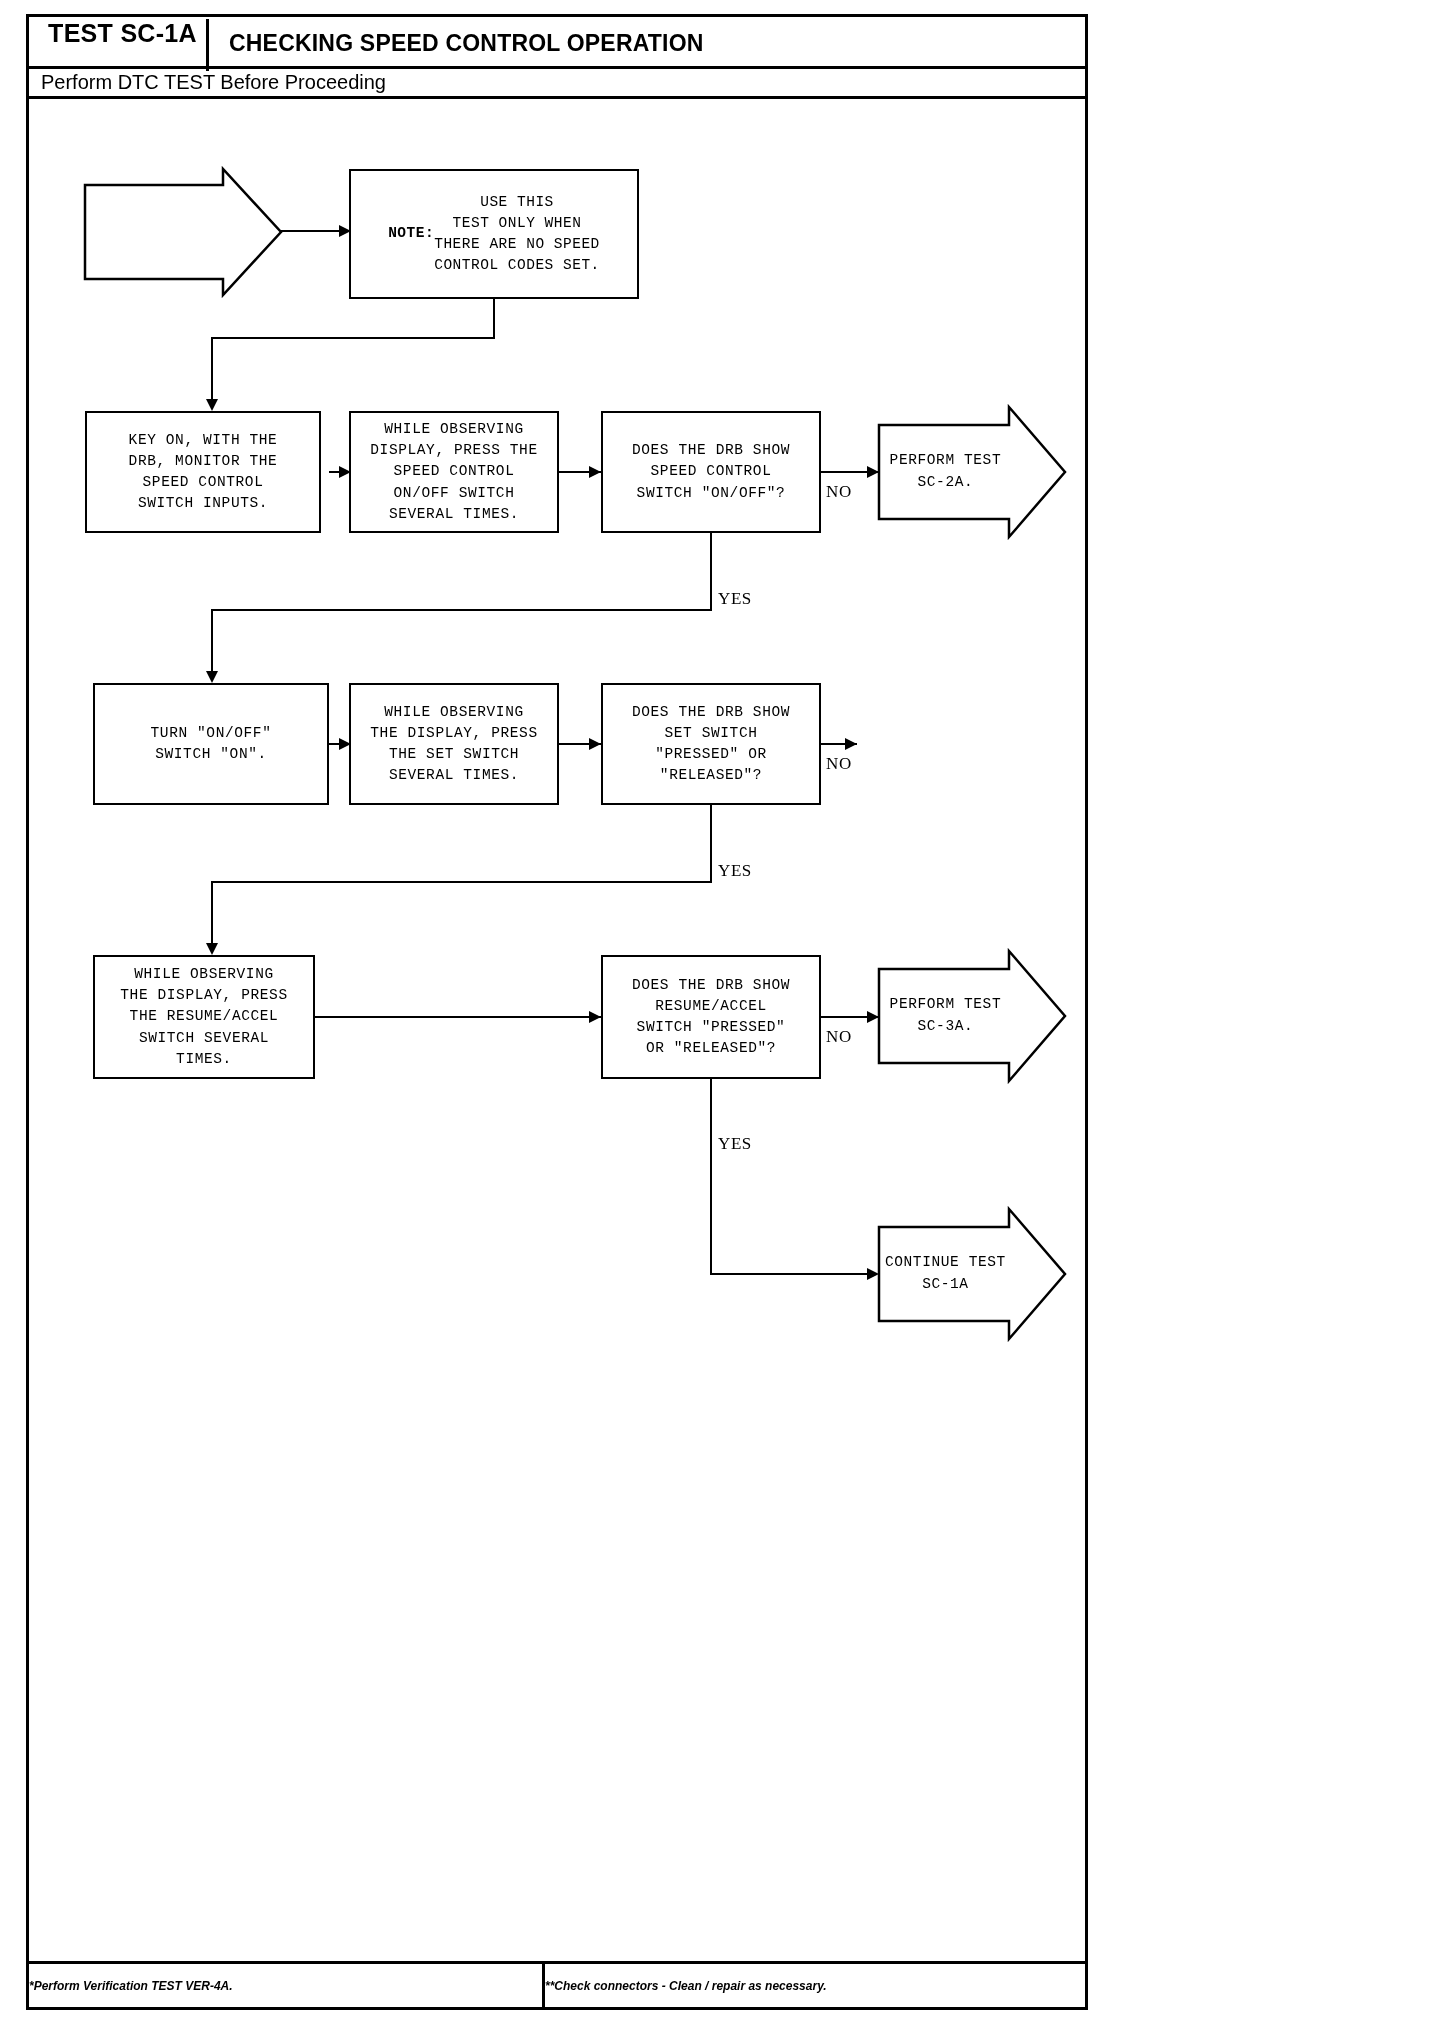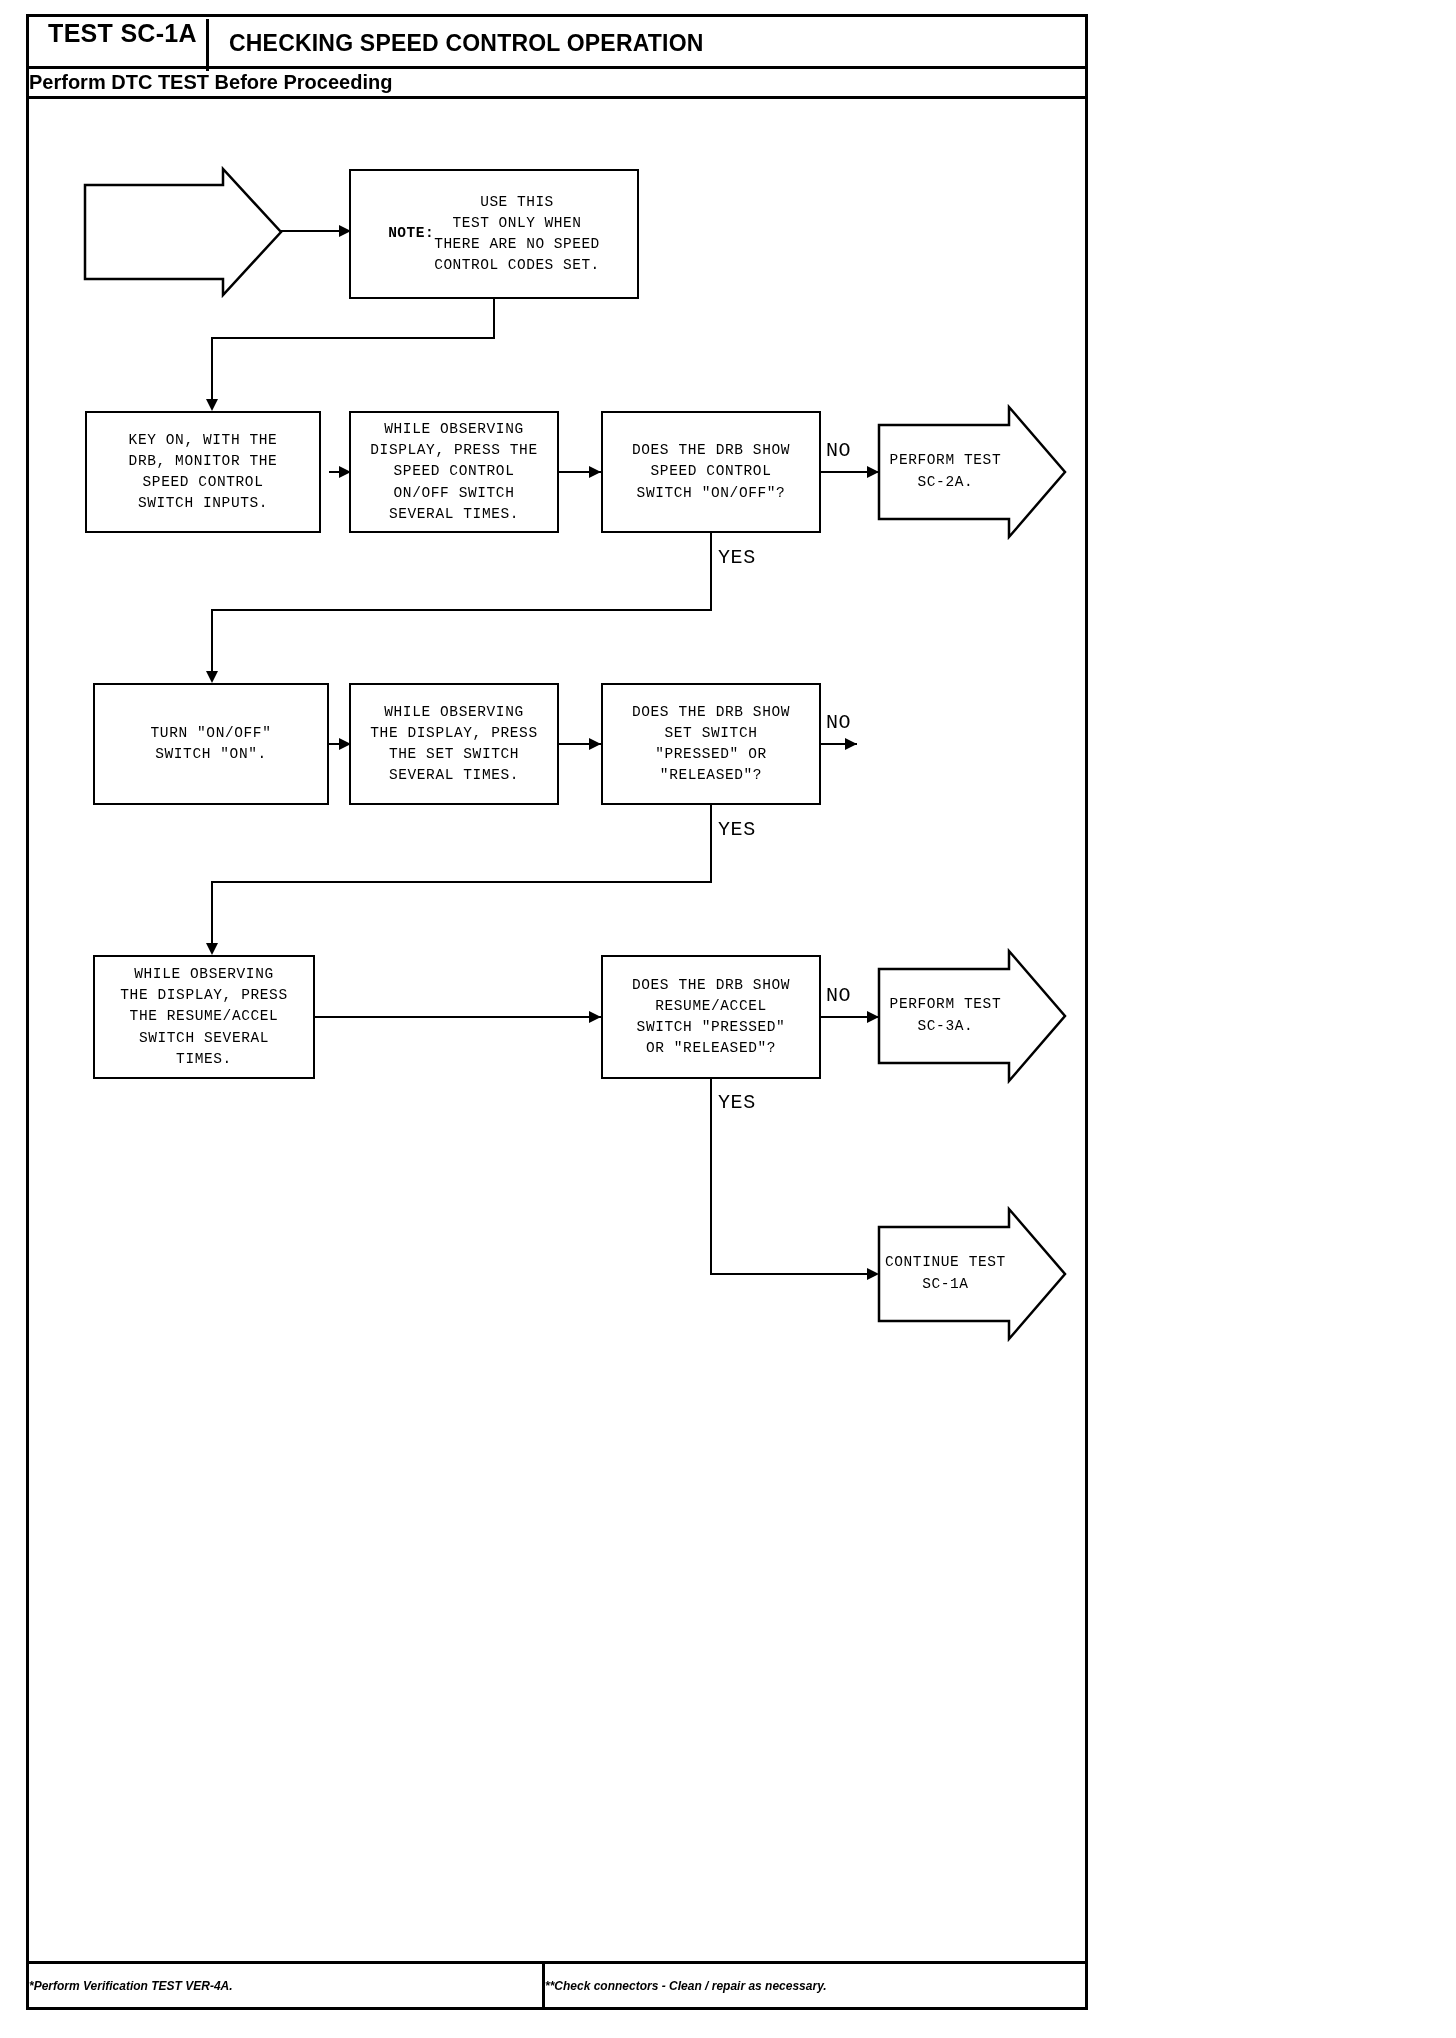--- a/index.html
+++ b/index.html
@@ -76,23 +76,23 @@
     left: 0;
     top: 52px;
     width: 100%;
     height: 30px;
     display: flex;
     align-items: center;
     border-bottom: 3px solid #000;
     box-sizing: border-box;
   }
   .header-subtitle {
-    padding-left: 0;
+    padding-left: 12px;
     font-size: 20px;
-    font-weight: bold;
+    font-weight: normal;
   }
 
   
   .canvas {
     position: absolute;
     left: 0;
     top: 82px;
     width: 100%;
     height: 1830px;
   }
@@ -168,24 +168,25 @@
     border-left: 12px solid #000;
   }
   .arrowhead.down {
     border-left: 6px solid transparent;
     border-right: 6px solid transparent;
     border-top: 12px solid #000;
   }
 
   .edge-label {
     position: absolute;
-    font-family: Liberation Mono, monospace;
-    font-size: 20px;
+    font-family: Liberation Serif, serif;
+    font-size: 17px;
     letter-spacing: 0.6px;
     white-space: nowrap;
+    margin-top: 43px;
   }
 
   
   .footer {
     position: absolute;
     left: 0;
     bottom: 0;
     width: 100%;
     height: 46px;
     border-top: 3px solid #000;

